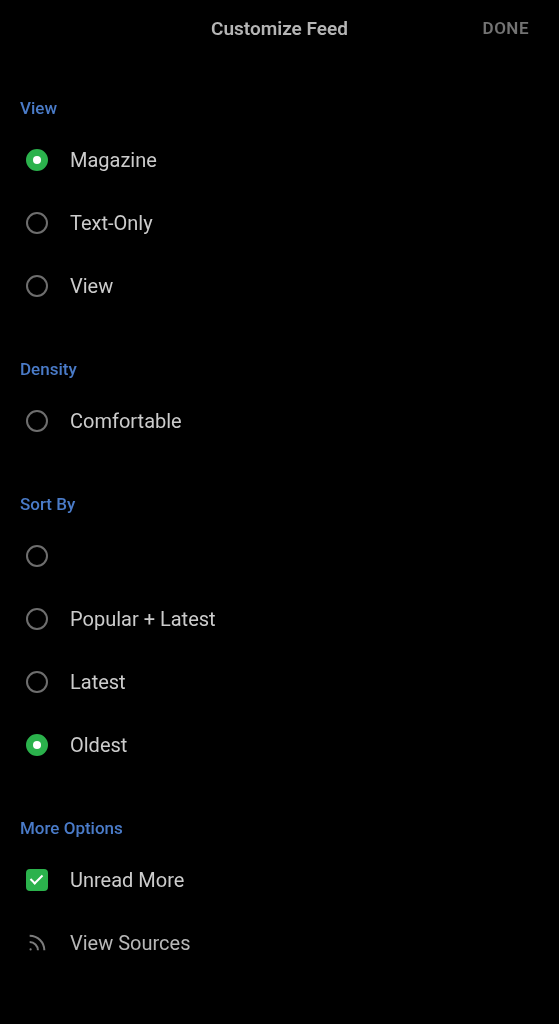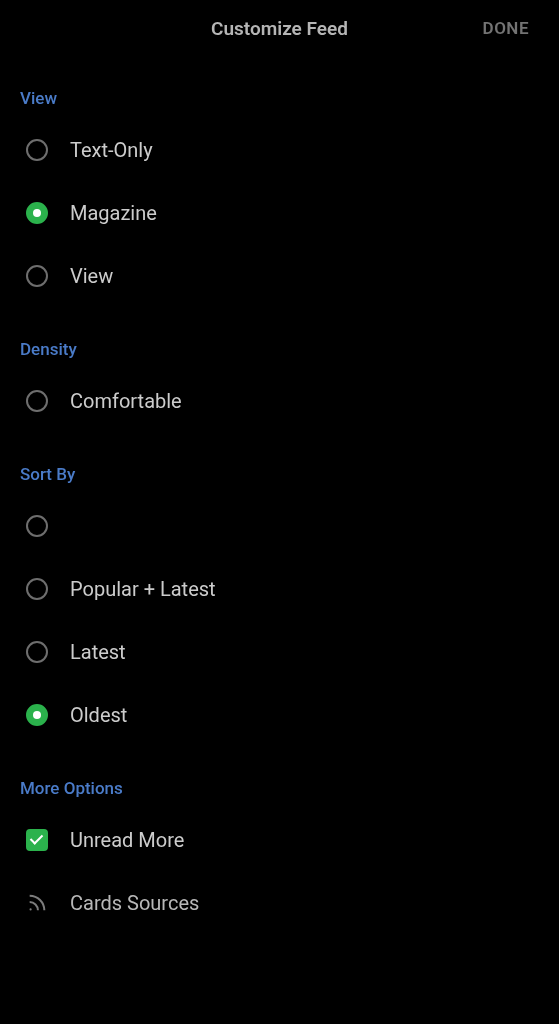--- a/index.html
+++ b/index.html
@@ -34,21 +34,21 @@
       color: #737373;
       font-size: 17px;
       font-weight: 600;
       letter-spacing: 0.5px;
       cursor: pointer;
     }
     .content {
       padding: 0 20px;
     }
     .section {
-      margin-top: 32px;
+      margin-top: 42px;
     }
     .section-title {
       color: #4a7bc8;
       font-size: 17px;
       font-weight: 500;
       margin-bottom: 10px;
     }
     .option-row {
       display: flex;
       align-items: center;
@@ -132,26 +132,26 @@
 <div class="header">
   <div class="header-title">Customize Feed</div>
   <div class="done-button">DONE</div>
 </div>
 
 <div class="content">
 
   <div class="section">
     <div class="section-title">View</div>
     <div class="option-row">
-      <div class="radio"></div>
-      <div class="option-label">Text-Only</div>
-    </div>
-    <div class="option-row">
       <div class="radio selected"></div>
       <div class="option-label">Magazine</div>
+    </div>
+    <div class="option-row">
+      <div class="radio"></div>
+      <div class="option-label">Text-Only</div>
     </div>
     <div class="option-row">
       <div class="radio"></div>
       <div class="option-label">View</div>
     </div>
   </div>
 
   <div class="section">
     <div class="section-title">Density</div>
     <div class="option-row">
@@ -186,17 +186,17 @@
       <div class="option-label">Unread More</div>
     </div>
     <div class="option-row cut-off">
       <div class="rss-icon">
         <svg viewBox="0 0 24 24" fill="none" stroke="#8a8a8a" stroke-width="2.2">
           <path d="M4 11a9 9 0 0 1 9 9"></path>
           <path d="M4 4a16 16 0 0 1 16 16"></path>
           <circle cx="5" cy="19" r="1.2" fill="#8a8a8a" stroke="none"></circle>
         </svg>
       </div>
-      <div class="option-label">Cards Sources</div>
+      <div class="option-label">View Sources</div>
     </div>
   </div>
 
 </div>
 
 </body></html>

